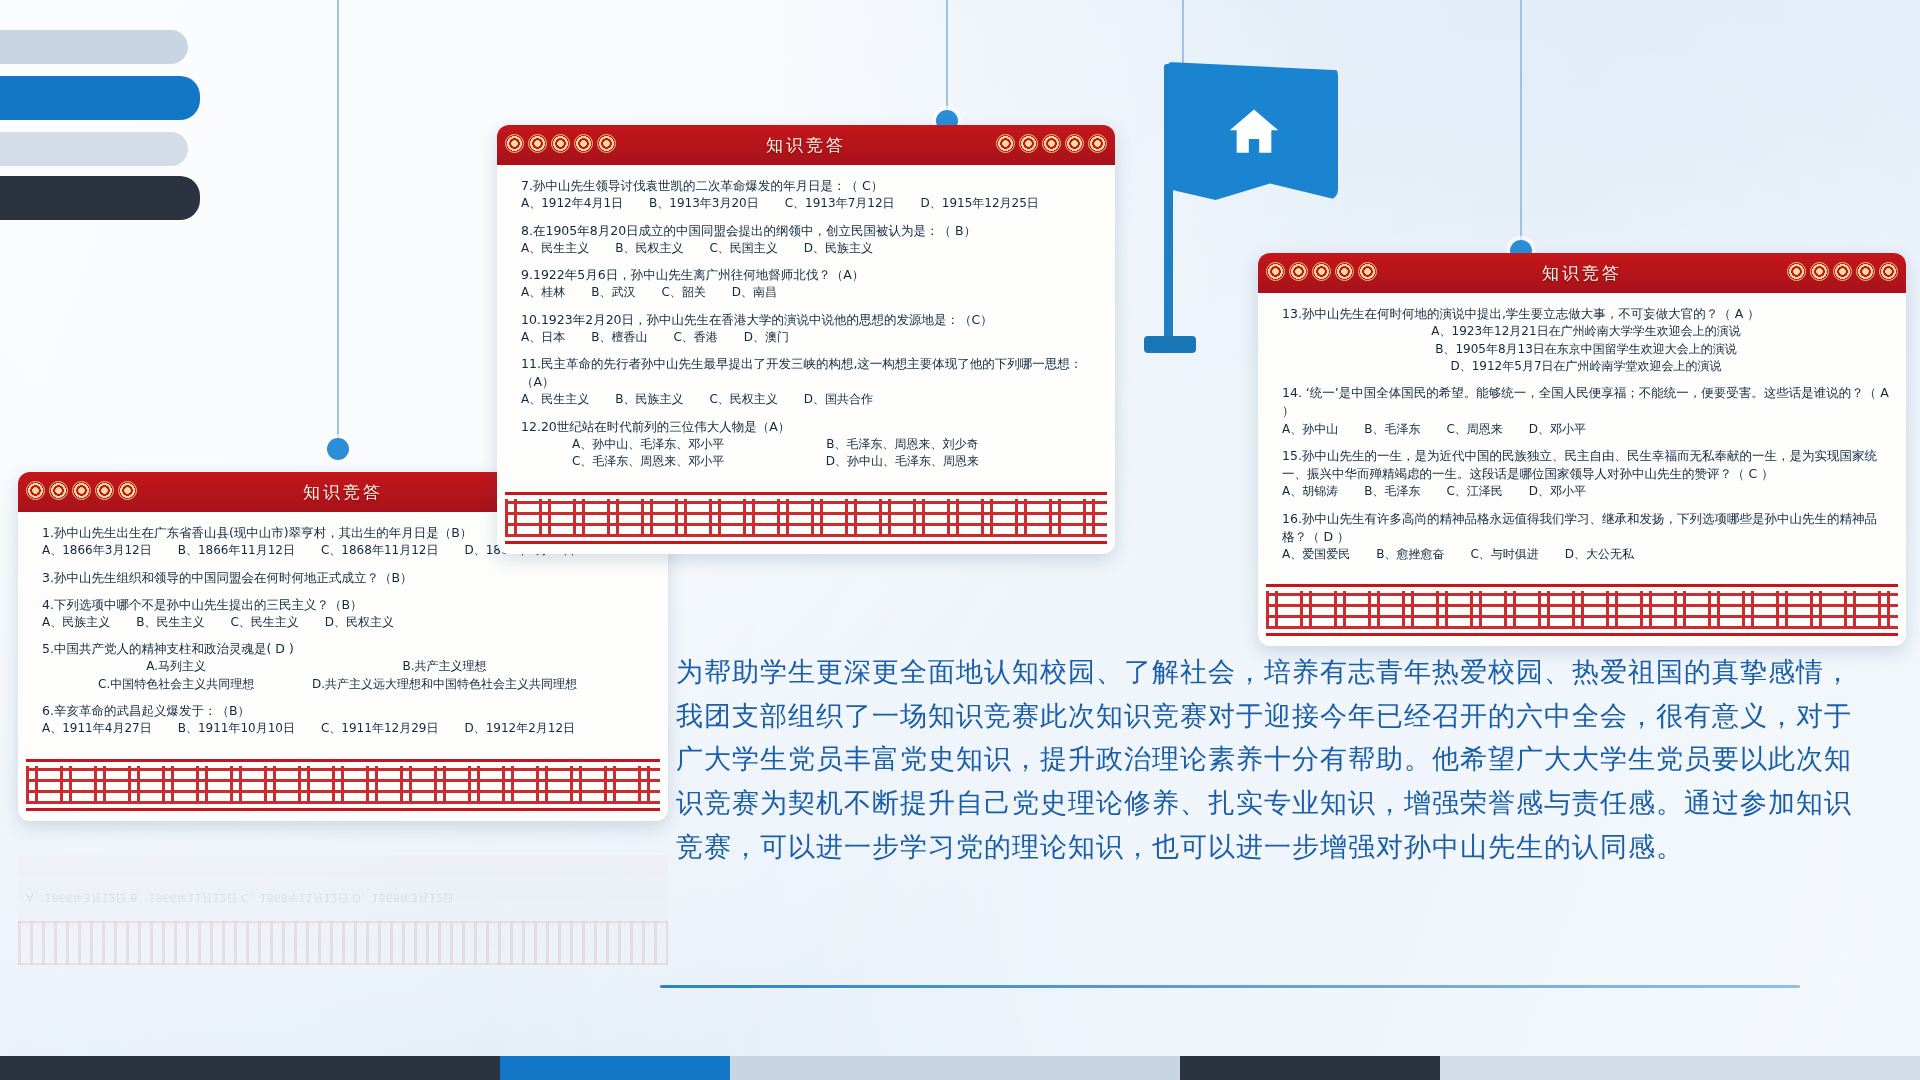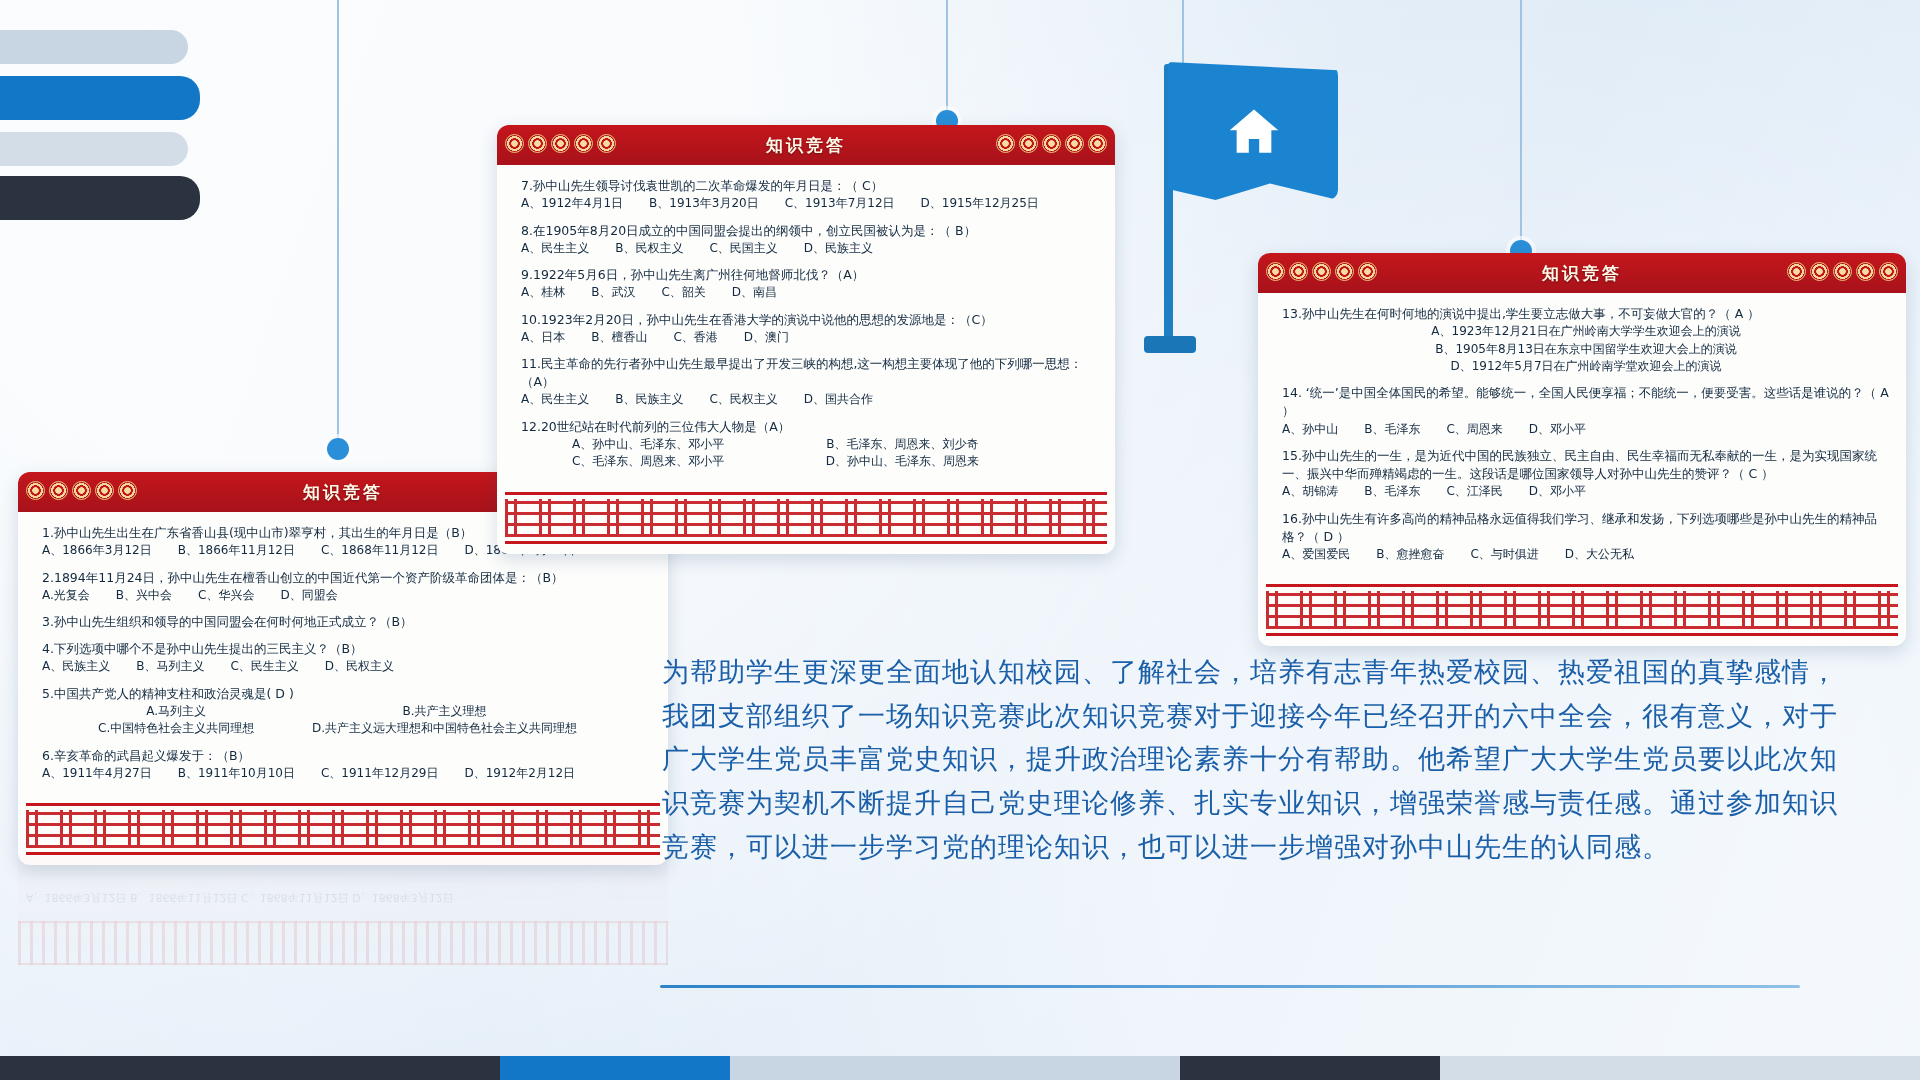--- a/index.html
+++ b/index.html
@@ -75,21 +75,21 @@
     position: relative;
     display: flex;
     align-items: center;
     justify-content: center;
   }
   .card-header .title {
     color: #fff9e8;
     font-family: "DejaVu Sans", sans-serif;
     font-size: 17px;
     letter-spacing: 3px;
-    font-weight: bold;
+    font-weight: normal;
     text-shadow: 0 1px 2px rgba(0,0,0,0.35);
   }
   .coin-row { position:absolute; top:9px; display:flex; gap:4px; }
   .coin-row.left { left:8px; }
   .coin-row.right { right:8px; }
   .coin {
     width:17px; height:17px; border-radius:50%;
     background: radial-gradient(circle at 50% 50%, #f7dca0 0 26%, #c4161c 27% 44%, #f3d79b 45% 62%, #b9121a 63% 100%);
     border: 1px solid #e8c480;
   }
@@ -145,21 +145,21 @@
   .refl-text {
     position:absolute; left:8px; right:8px;
     font-family:"DejaVu Sans", sans-serif; font-size:11px;
     color: rgba(20,50,80,0.55);
     white-space:nowrap; overflow:hidden;
   }
 
   
   .para {
     position: absolute;
-    left: 662px;
+    left: 676px;
     top: 650px;
     width: 1190px;
     font-family: "DejaVu Serif", serif;
     font-size: 27px;
     line-height: 1.62;
     color: #1a5fa8;
     letter-spacing: 1px;
   }
   .para-underline {
     position:absolute; left:660px; top:985px; width:1140px; height:3px;
@@ -228,36 +228,27 @@
     <div class="q">
       <div class="stem">1.孙中山先生出生在广东省香山县(现中山市)翠亨村，其出生的年月日是（B）</div>
       <div class="opts">
         <span>A、1866年3月12日</span>
         <span>B、1866年11月12日</span>
         <span>C、1868年11月12日</span>
         <span>D、1868年3月12日</span>
       </div>
     </div>
     <div class="q">
-      <div class="stem">2.1894年11月24日，孙中山先生在檀香山创立的中国近代第一个资产阶级革命团体是：（B）</div>
-      <div class="opts">
-        <span>A.光复会</span>
-        <span>B、兴中会</span>
-        <span>C、华兴会</span>
-        <span>D、同盟会</span>
-      </div>
-    </div>
-    <div class="q">
       <div class="stem">3.孙中山先生组织和领导的中国同盟会在何时何地正式成立？（B）</div>
     </div>
     <div class="q">
       <div class="stem">4.下列选项中哪个不是孙中山先生提出的三民主义？（B）</div>
       <div class="opts">
         <span>A、民族主义</span>
-        <span>B、马列主义</span>
+        <span>B、民生主义</span>
         <span>C、民生主义</span>
         <span>D、民权主义</span>
       </div>
     </div>
     <div class="q">
       <div class="stem">5.中国共产党人的精神支柱和政治灵魂是( D )</div>
       <div class="opts col2">
         <span>A.马列主义</span>
         <span>B.共产主义理想</span>
         <span>C.中国特色社会主义共同理想</span>

